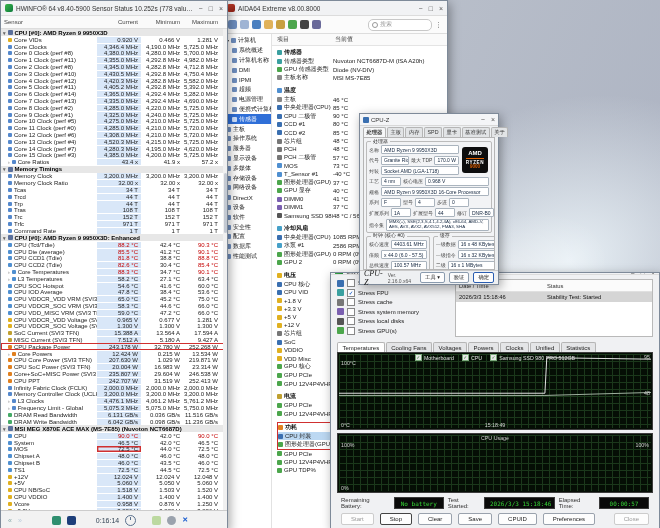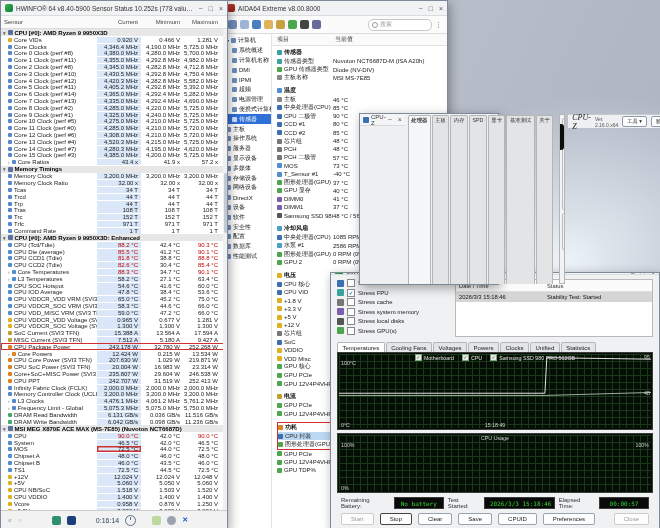--- a/index.html
+++ b/index.html
@@ -67,21 +67,21 @@
   .rb-t{border:1.4px solid #d03030;border-bottom:none;}
   .rb-m{border-left:1.4px solid #d03030;border-right:1.4px solid #d03030;}
   .rb-b{border:1.4px solid #d03030;border-top:none;}
 
   .i-temp{background:#4f8fd0;}.i-cpu{background:#3a6fb0;}.i-gpu{background:#4ca64c;}.i-mb{background:#888;}
   .i-chip{background:#777;}.i-disk{background:#555;}.i-mem{background:#7a5fb0;}.i-fan{background:#46a0c8;}
   .i-volt{background:#e0b020;}.i-pow{background:#e08020;}.i-cur{background:#c0a030;}.i-sens{background:#3aa0a0;}
   .i-clock{background:#5588cc;}.i-band{background:#44aa66;}.i-fpu{background:#3aa0a0;}.i-cache{background:#777;}
 
   
-  #cpuz{left:359px;top:113px;width:138px;height:170px;z-index:30;background:#eef0f2;display:flex;flex-direction:row;}
+  #cpuz{left:359px;top:113px;width:138px;height:170px;z-index:30;background:#eef0f2;display:flex;flex-direction:column;}
   .cz-tb{height:11px;display:flex;align-items:center;gap:2px;padding:0 3px;background:#f4f5f7;border-bottom:1px solid #d8d8d8;font-size:6px;color:#333;}
   .czicon{width:6px;height:6px;background:#3a6fb0;border-radius:1px;flex:none;}
   .cz-tabs{display:flex;gap:1px;padding:1px 3px 0;font-size:5.3px;color:#333;}
   .cz-tab{padding:1px 2.5px;border:1px solid #b5b5b5;border-bottom:none;border-radius:2px 2px 0 0;background:#e2e4e6;white-space:nowrap;}
   .cz-tab.on{background:#f6f7f8;font-weight:bold;}
   .cz-body{flex:1;margin:0 3px;border:1px solid #b5b5b5;background:#f2f3f5;padding:3px 2px 2px;display:flex;flex-direction:column;gap:3px;overflow:hidden;}
   .gbox{border:1px solid #bbb;border-radius:2px;padding:3px 2px 1px;position:relative;}
   .glab{position:absolute;top:-3.5px;left:4px;background:#f2f3f5;font-size:5px;color:#333;padding:0 2px;line-height:1;}
   .czr{display:flex;align-items:center;gap:2px;margin-bottom:1.5px;}
   .czl{font-size:5px;color:#444;white-space:nowrap;flex:none;}

